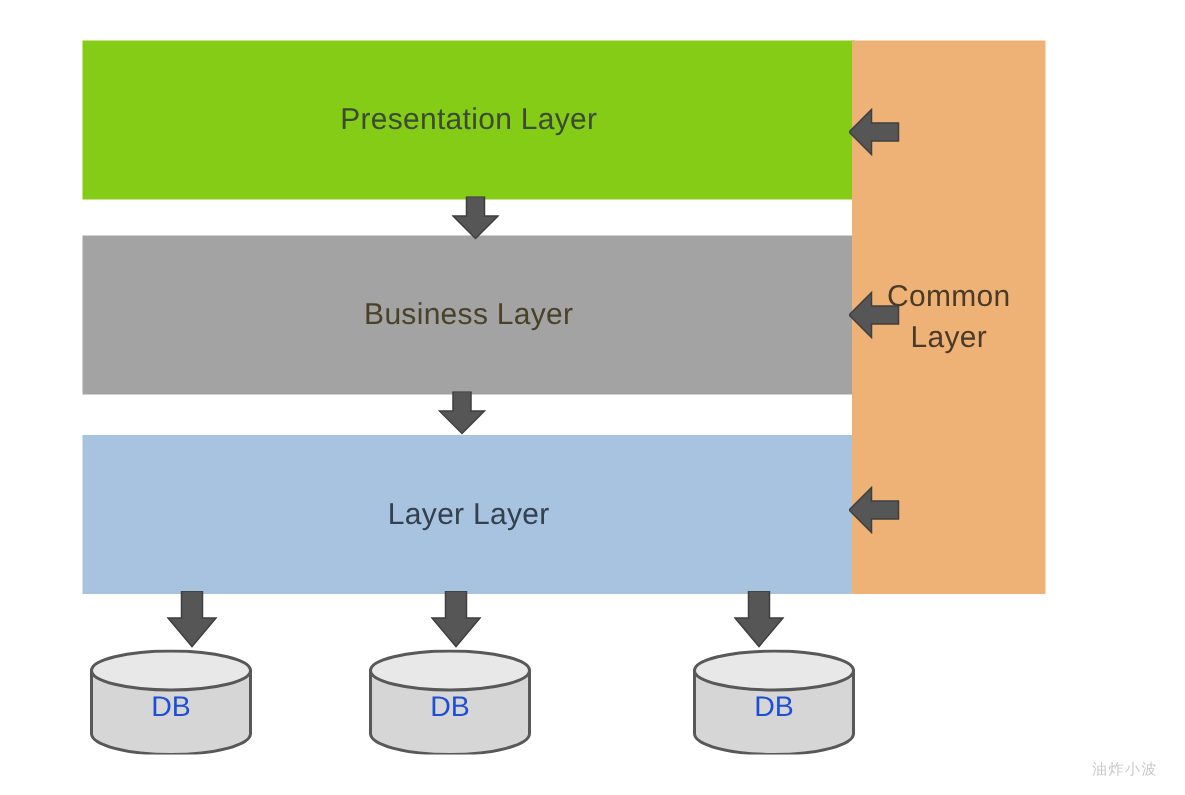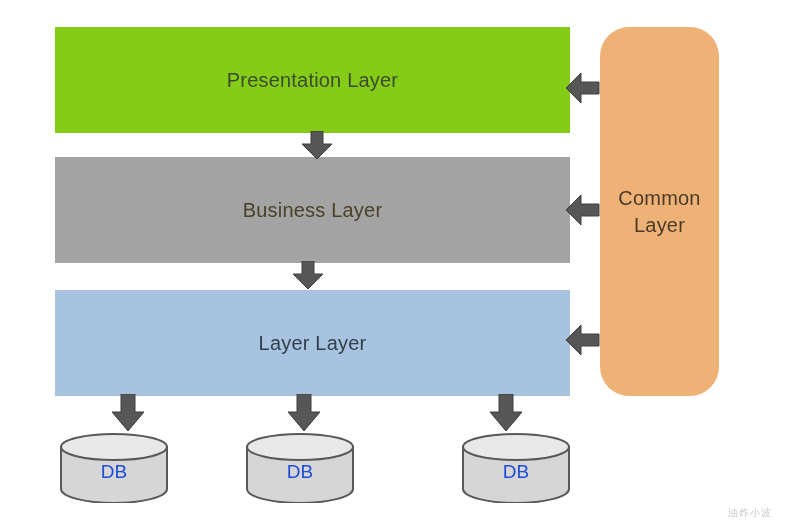--- a/index.html
+++ b/index.html
@@ -53,28 +53,27 @@
   #data-layer {
     left: 55px;
     top: 290px;
     width: 515px;
     height: 106px;
     background: #a8c3e0;
   }
   #data-layer .layer-label { color: #33404d; }
 
   #common-layer {
-    left: 600px;
+    left: 568px;
     top: 27px;
-    width: 119px;
+    width: 129px;
     height: 369px;
     background: #efb276;
     flex-direction: column;
     line-height: 1.35;
-    border-radius: 29px;
   }
   #common-layer .layer-label {
     color: #4a3a28;
     text-align: center;
   }
 
   
   .arrow {
     position: absolute;
   }

